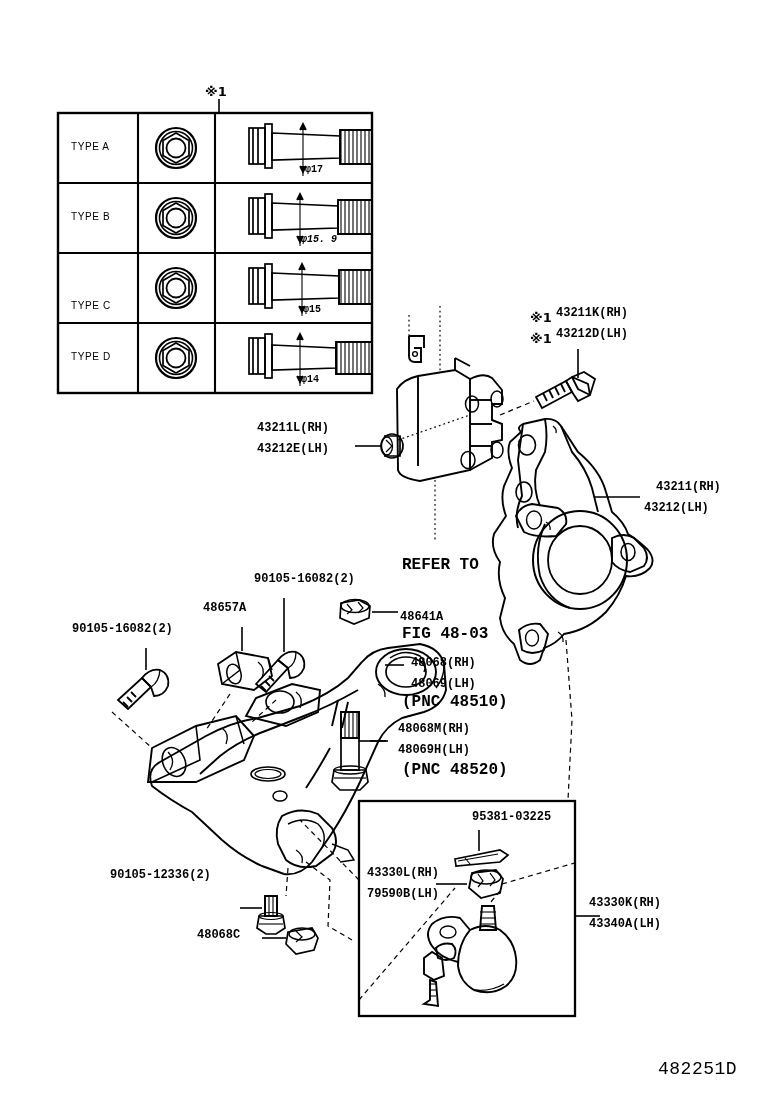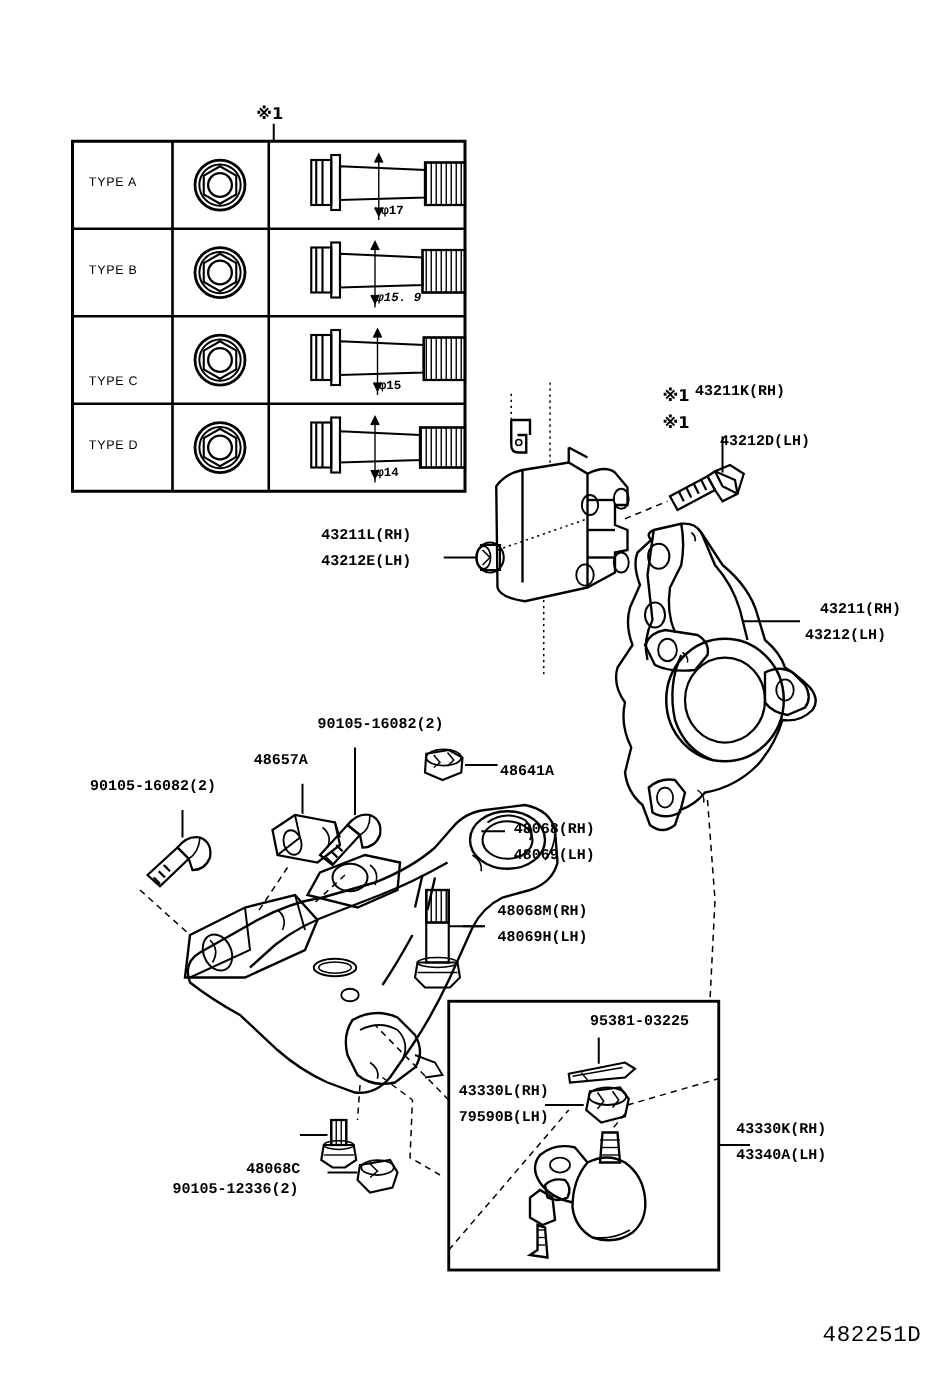--- a/index.html
+++ b/index.html
@@ -365,43 +365,49 @@
 <div class="typelbl" style="left:71px;top:351px;">TYPE D</div>
 
 <div class="dim" style="left:305px;top:164px;">φ17</div>
 <div class="dim" style="left:301px;top:234px;font-style:italic;">φ15. 9</div>
 <div class="dim" style="left:303px;top:304px;">φ15</div>
 <div class="dim" style="left:301px;top:374px;">φ14</div>
 
 <div class="star" style="left:530px;top:310px;">※1</div>
 <div class="lbl pn" style="left:556px;top:306px;">43211K(RH)</div>
 <div class="star" style="left:530px;top:331px;">※1</div>
-<div class="lbl pn" style="left:576px;top:327px;margin-top:19px;">43212D(LH)</div>
+<div class="lbl pn" style="left:556px;top:327px;">43212D(LH)</div>
 
 <div class="lbl pn" style="left:257px;top:421px;">43211L(RH)</div>
 <div class="lbl pn" style="left:257px;top:442px;">43212E(LH)</div>
 
 <div class="lbl pn" style="left:656px;top:480px;">43211(RH)</div>
 <div class="lbl pn" style="left:644px;top:501px;">43212(LH)</div>
 
+<div class="refer" style="left:402px;top:509px;">
+  <div>REFER TO</div>
+  <div>FIG 48-03</div>
+  <div>(PNC 48510)</div>
+  <div>(PNC 48520)</div>
+</div>
 
 <div class="lbl pn" style="left:254px;top:572px;">90105-16082(2)</div>
 <div class="lbl pn" style="left:72px;top:622px;">90105-16082(2)</div>
 
 <div class="lbl pn" style="left:203px;top:601px;">48657A</div>
 
 <div class="lbl pn" style="left:400px;top:610px;">48641A</div>
 
 <div class="lbl pn" style="left:411px;top:656px;">48068(RH)</div>
 <div class="lbl pn" style="left:411px;top:677px;">48069(LH)</div>
 
 <div class="lbl pn" style="left:398px;top:722px;">48068M(RH)</div>
 <div class="lbl pn" style="left:398px;top:743px;">48069H(LH)</div>
 
-<div class="lbl pn" style="left:110px;top:944px;margin-left:28px;">90105-12336(2)</div>
+<div class="lbl pn" style="left:110px;top:868px;">90105-12336(2)</div>
 <div class="lbl pn" style="left:197px;top:928px;">48068C</div>
 
 <div class="lbl pn" style="left:456px;top:810px;margin-left:16px;">95381-03225</div>
 <div class="lbl pn" style="left:367px;top:866px;">43330L(RH)</div>
 <div class="lbl pn" style="left:367px;top:887px;">79590B(LH)</div>
 <div class="lbl pn" style="left:589px;top:896px;">43330K(RH)</div>
 <div class="lbl pn" style="left:589px;top:917px;">43340A(LH)</div>
 
 <div class="figid" style="left:658px;top:1059px;">482251D</div>
 

